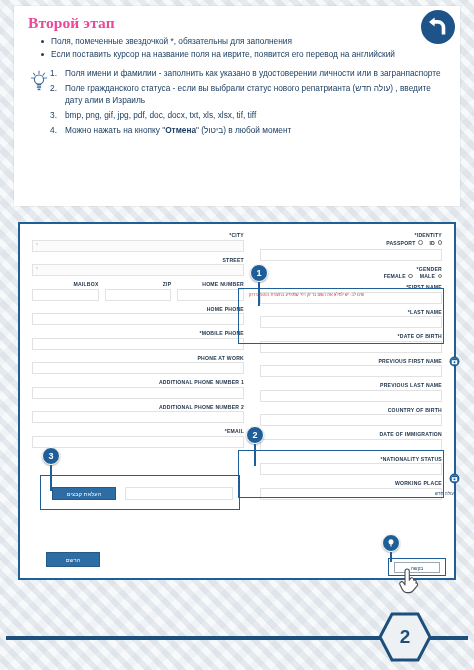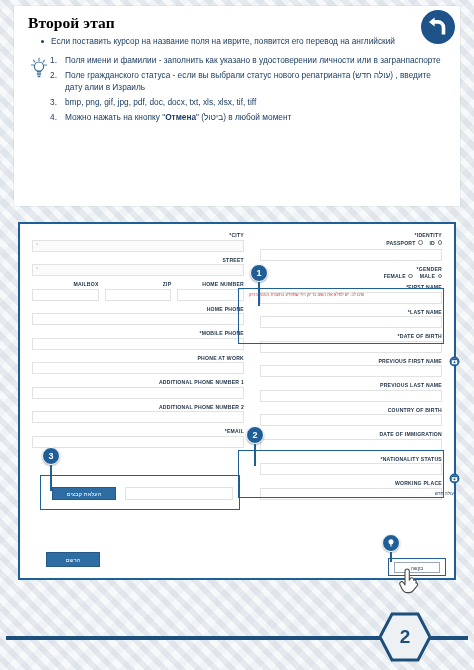--- a/index.html
+++ b/index.html
@@ -23,21 +23,21 @@
     position: absolute;
     left: 14px; top: 6px;
     width: 446px; height: 200px;
     background: #ffffff;
     box-shadow: 0 0 0 1px rgba(0,0,0,.04);
   }
   .instr-title {
     font-family: "Liberation Serif", serif;
     font-weight: bold;
     font-size: 15.5px;
-    color: #000000;
+    color: #ec4899;
     margin: 8px 0 4px 14px;
     letter-spacing: .1px;
   }
   .bullets { list-style: none; margin: 2px 0 0 26px; }
   .bullets li {
     position: relative;
     font-size: 8.3px;
     color: #1d3f63;
     line-height: 11.6px;
     padding-left: 11px;
@@ -258,20 +258,21 @@
 </head>
 <body>
 
 <div id="page">
 
   <div class="instr-card">
 
     <div class="instr-title">Второй этап</div>
 
     <ul class="bullets">
+      <li>Поля, помеченные звездочкой *, обязательны для заполнения</li>
       <li>Если  поставить курсор на название поля на иврите, появится его  перевод на английский</li>
     </ul>
 
     <div class="tip-block">
       <span class="bulb-icon">
         <svg viewBox="0 0 20 24" width="20" height="24">
           <g stroke="#4f7fa8" stroke-width="1.1" fill="none" stroke-linecap="round">
             <line x1="10" y1="1" x2="10" y2="3.4"></line>
             <line x1="4.6" y1="3.2" x2="5.9" y2="5.1"></line>
             <line x1="15.4" y1="3.2" x2="14.1" y2="5.1"></line>

